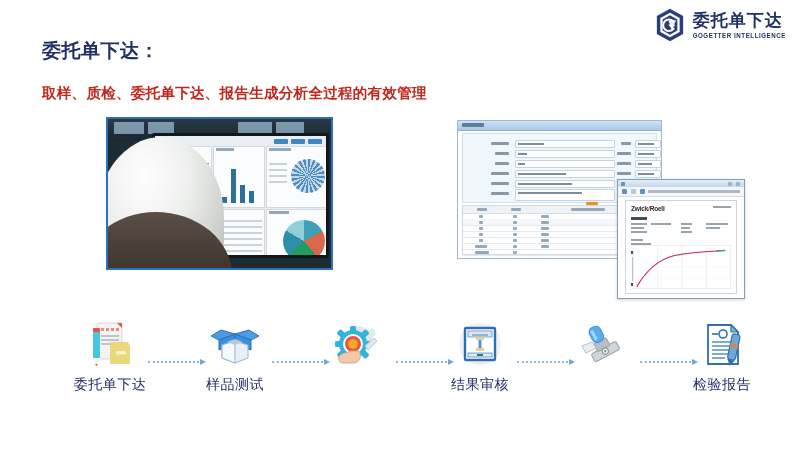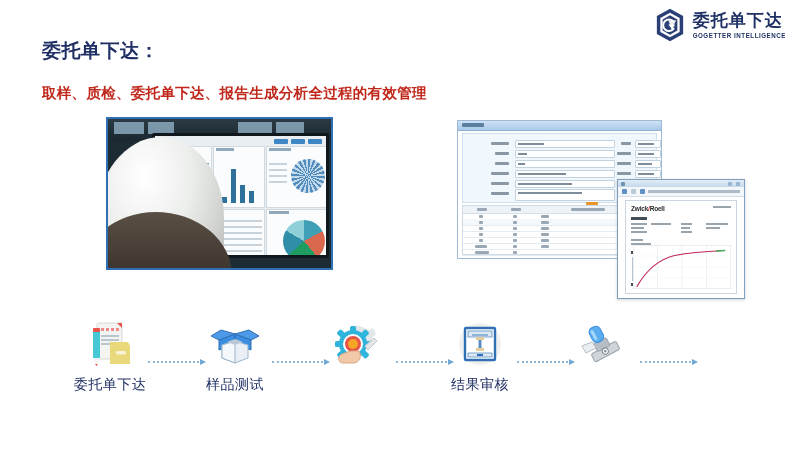--- a/index.html
+++ b/index.html
@@ -614,13 +614,34 @@
         </g>
         <path d="M6 26 L16 22 L20 28 L10 33 Z" fill="#eceff2" stroke="#b8bec5" stroke-width="1"></path>
       </svg>
     </div>
   </div>
   <div class="conn" style="left:640px;">
     <div class="dline"></div>
       <div class="arw"></div>
   </div>
 
+  <div class="step" style="left:670px;">
+    <div class="step-ico">
+      <svg width="52" height="50" viewBox="0 0 52 50">
+        <path d="M12 5 L35 5 L42 12 L42 44 L12 44 Z" fill="#ffffff" stroke="#2f6fb5" stroke-width="1.8"></path>
+        <path d="M35 5 L42 12 L35 12 Z" fill="#6ec8a8" stroke="#2f6fb5" stroke-width="1.2"></path>
+        <circle cx="27" cy="14" r="4" fill="none" stroke="#2f6fb5" stroke-width="1.6"></circle>
+        <line x1="16" y1="14" x2="22" y2="14" stroke="#2f6fb5" stroke-width="1.6"></line>
+        <line x1="16" y1="22" x2="37" y2="22" stroke="#4a86c0" stroke-width="1.4"></line>
+        <line x1="16" y1="26" x2="37" y2="26" stroke="#4a86c0" stroke-width="1.4"></line>
+        <line x1="16" y1="30" x2="37" y2="30" stroke="#4a86c0" stroke-width="1.4"></line>
+        <line x1="16" y1="34" x2="37" y2="34" stroke="#4a86c0" stroke-width="1.4"></line>
+        <line x1="16" y1="38" x2="29" y2="38" stroke="#4a86c0" stroke-width="1.4"></line>
+        <g transform="rotate(12 38 26)">
+          <rect x="34" y="14" width="8" height="26" rx="3" fill="#6fa8d8" stroke="#2f6fb5" stroke-width="1.2"></rect>
+          <rect x="34" y="24" width="8" height="4" fill="#d28a4a"></rect>
+          <path d="M34 40 L42 40 L38 46 Z" fill="#2f6fb5"></path>
+        </g>
+      </svg>
+    </div>
+    <div class="step-lbl">检验报告</div>
+  </div>
 </div>
 
 </body></html>

